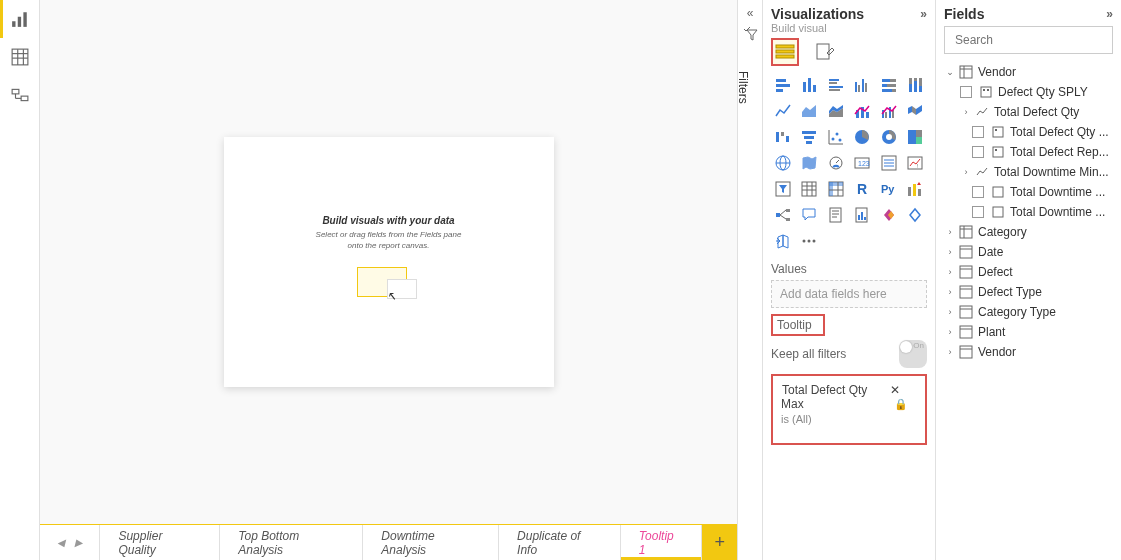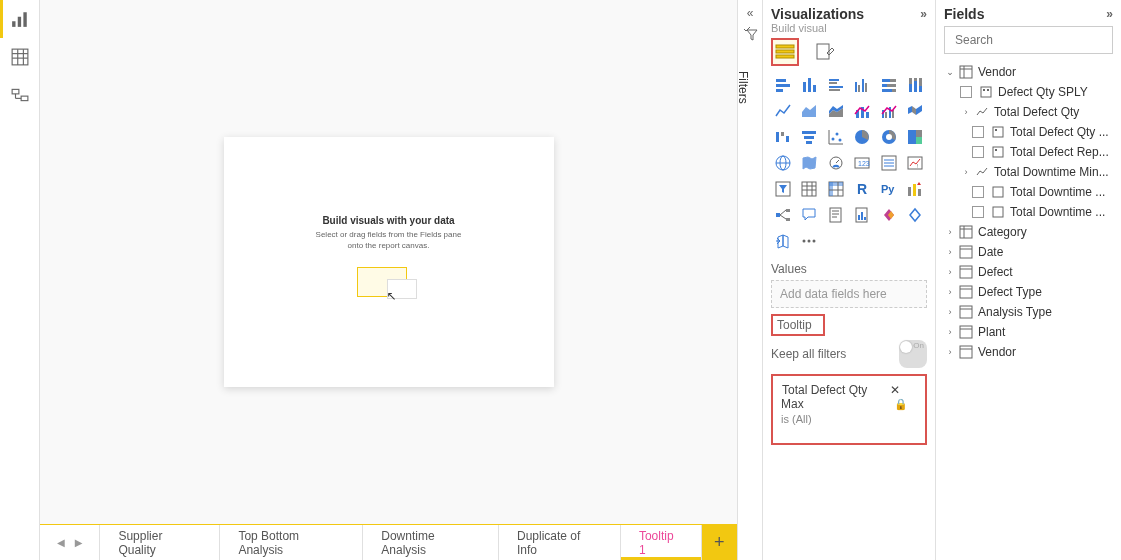--- a/index.html
+++ b/index.html
@@ -2,21 +2,21 @@
 <html><head>
 <meta charset="utf-8">
 <style>
 * { margin:0; padding:0; box-sizing:border-box; font-family:"Segoe UI",sans-serif; }
 body { width:1121px; height:560px; background:#fff; overflow:hidden; color:#333; font-size:13px; }
 .app { display:flex; height:100%; }
 .leftbar { width:40px; background:#fff; border-right:1px solid #e0e0e0; display:flex; flex-direction:column; }
 .leftbar .item { height:38px; display:flex; align-items:center; justify-content:center; cursor:pointer; }
 .leftbar .item svg { width:18px; height:18px; }
 .leftbar .active { box-shadow: inset 3px 0 0 #f2c811; }
-.main { flex:1; display:flex; flex-direction:column; background:#f9f9f9; }
+.main { flex:1; display:flex; flex-direction:column; background:#f9f9f9;font-style:italic; }
 .canvas-area { flex:1; display:flex; align-items:center; justify-content:center; }
 .canvas-page { width:330px; height:250px; background:#fff; box-shadow:0 2px 8px rgba(0,0,0,0.15); display:flex; align-items:center; justify-content:center; flex-direction:column; text-align:center; padding:20px; }
 .canvas-page h4 { font-size:10px; font-weight:600; margin-bottom:4px; }
 .canvas-page p { font-size:8px; color:#666; max-width:160px; line-height:1.3;text-align:center; }
 .canvas-illus { margin-top:10px; width:64px; height:48px; position:relative; }
 .canvas-illus .box1 { position:absolute; width:50px; height:30px; border:1px solid #f2c811; background:#fffbe6; top:6px; left:0; }
 .canvas-illus .box2 { position:absolute; width:30px; height:20px; border:1px solid #ddd; background:#fff; top:18px; left:30px; }
 .canvas-illus .cursor { position:absolute; top:28px; left:30px; font-size:12px; }
 .tabbar { height:36px; border-top:1px solid #f2c811; display:flex; align-items:stretch; background:#fff; }
 .tabbar .navarrows { display:flex; align-items:center; padding:0 12px; border-right:1px solid #e0e0e0; }
@@ -592,21 +592,21 @@
           <span class="txt">Defect Type</span>
         </div>
       <div class="row">
           <span class="chev">›</span>
           <span class="ic">
             <svg width="14" height="14" viewBox="0 0 14 14">
               <rect x="1" y="1" width="12" height="12" fill="none" stroke="#666"></rect>
               <line x1="1" y1="4" x2="13" y2="4" stroke="#666"></line>
             </svg>
           </span>
-          <span class="txt">Analysis Type</span>
+          <span class="txt">Category Type</span>
         </div>
       <div class="row">
           <span class="chev">›</span>
           <span class="ic">
             <svg width="14" height="14" viewBox="0 0 14 14">
               <rect x="1" y="1" width="12" height="12" fill="none" stroke="#666"></rect>
               <line x1="1" y1="4" x2="13" y2="4" stroke="#666"></line>
             </svg>
           </span>
           <span class="txt">Plant</span>

